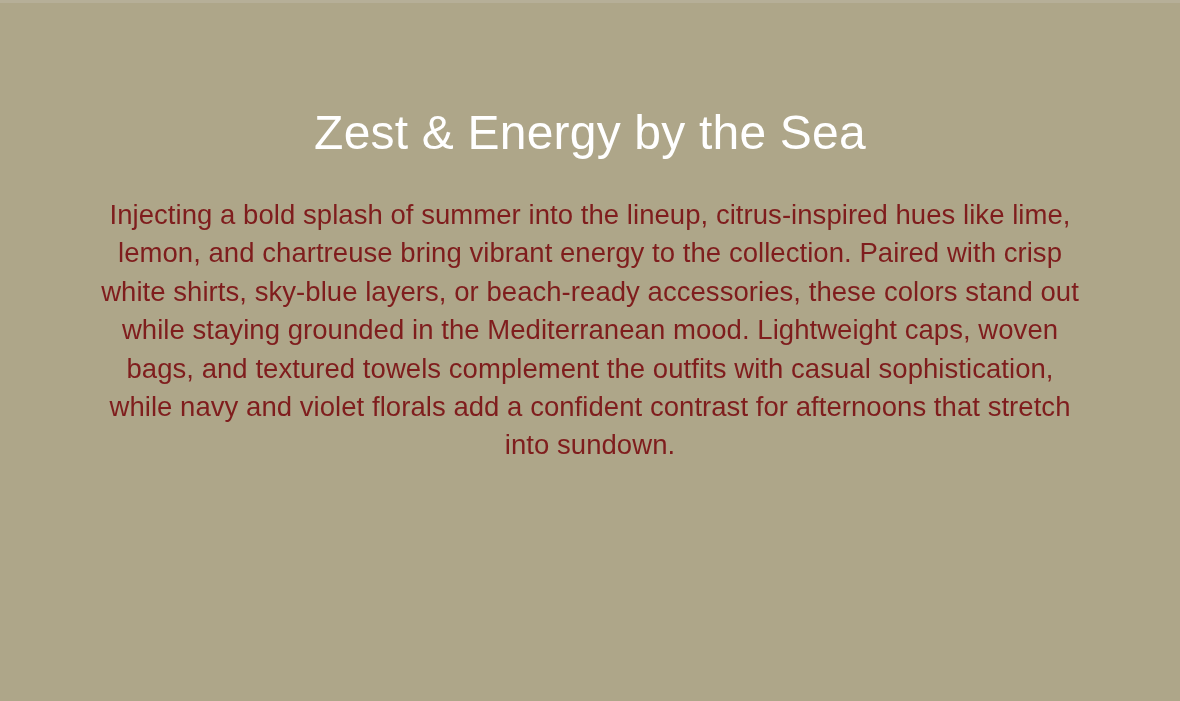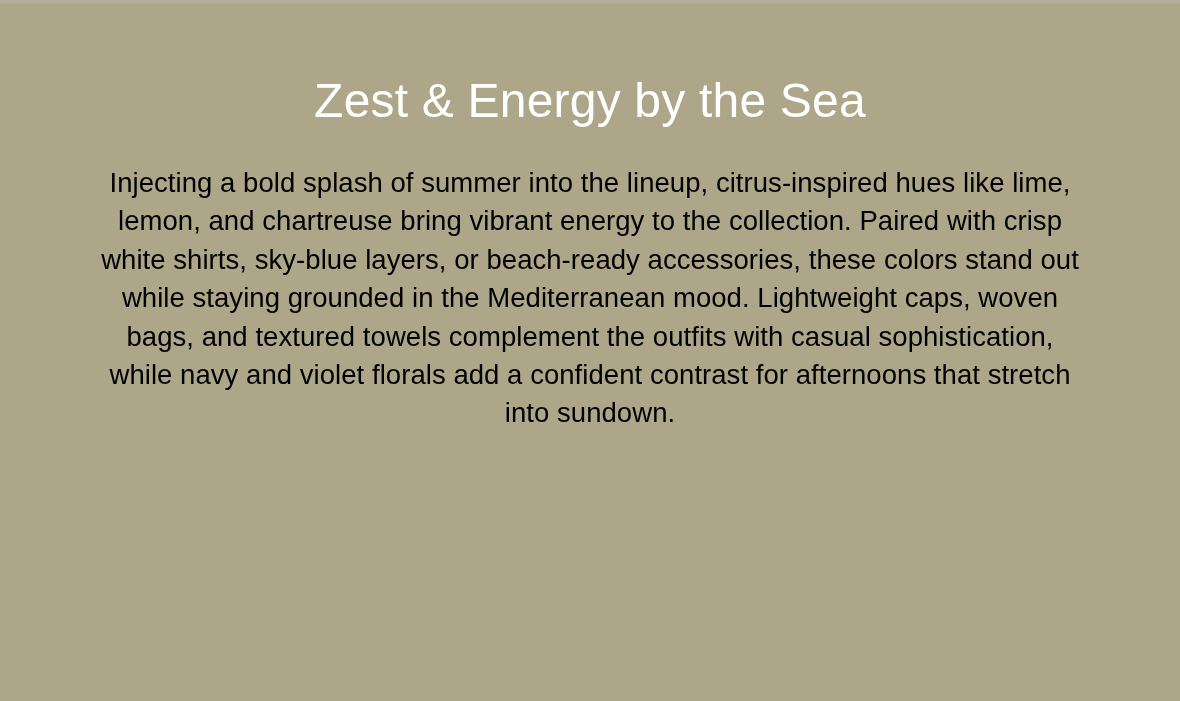--- a/index.html
+++ b/index.html
@@ -40,42 +40,42 @@
   .content {
     position: absolute;
     top: 0;
     left: 0;
     width: 1180px;
     height: 701px;
     display: flex;
     flex-direction: column;
     align-items: center;
     box-sizing: border-box;
-    padding-top: 72px;
+    padding-top: 104px;
   }
 
   .headline {
     margin: 0;
     width: 1040px;
     text-align: center;
     color: #ffffff;
     font-family: "Liberation Sans", sans-serif;
     font-size: 48px;
     font-weight: 400;
     line-height: 58px;
     letter-spacing: 0.2px;
     white-space: nowrap;
   }
 
   .body-copy {
     margin: 0;
     margin-top: 34px;
     width: 996px;
     text-align: center;
-    color: #000000;
+    color: #7f1d1d;
     font-family: "Liberation Sans", sans-serif;
     font-size: 27.5px;
     font-weight: 400;
     line-height: 38.4px;
     letter-spacing: 0.05px;
   }
 </style>
 </head>
 <body>
 

